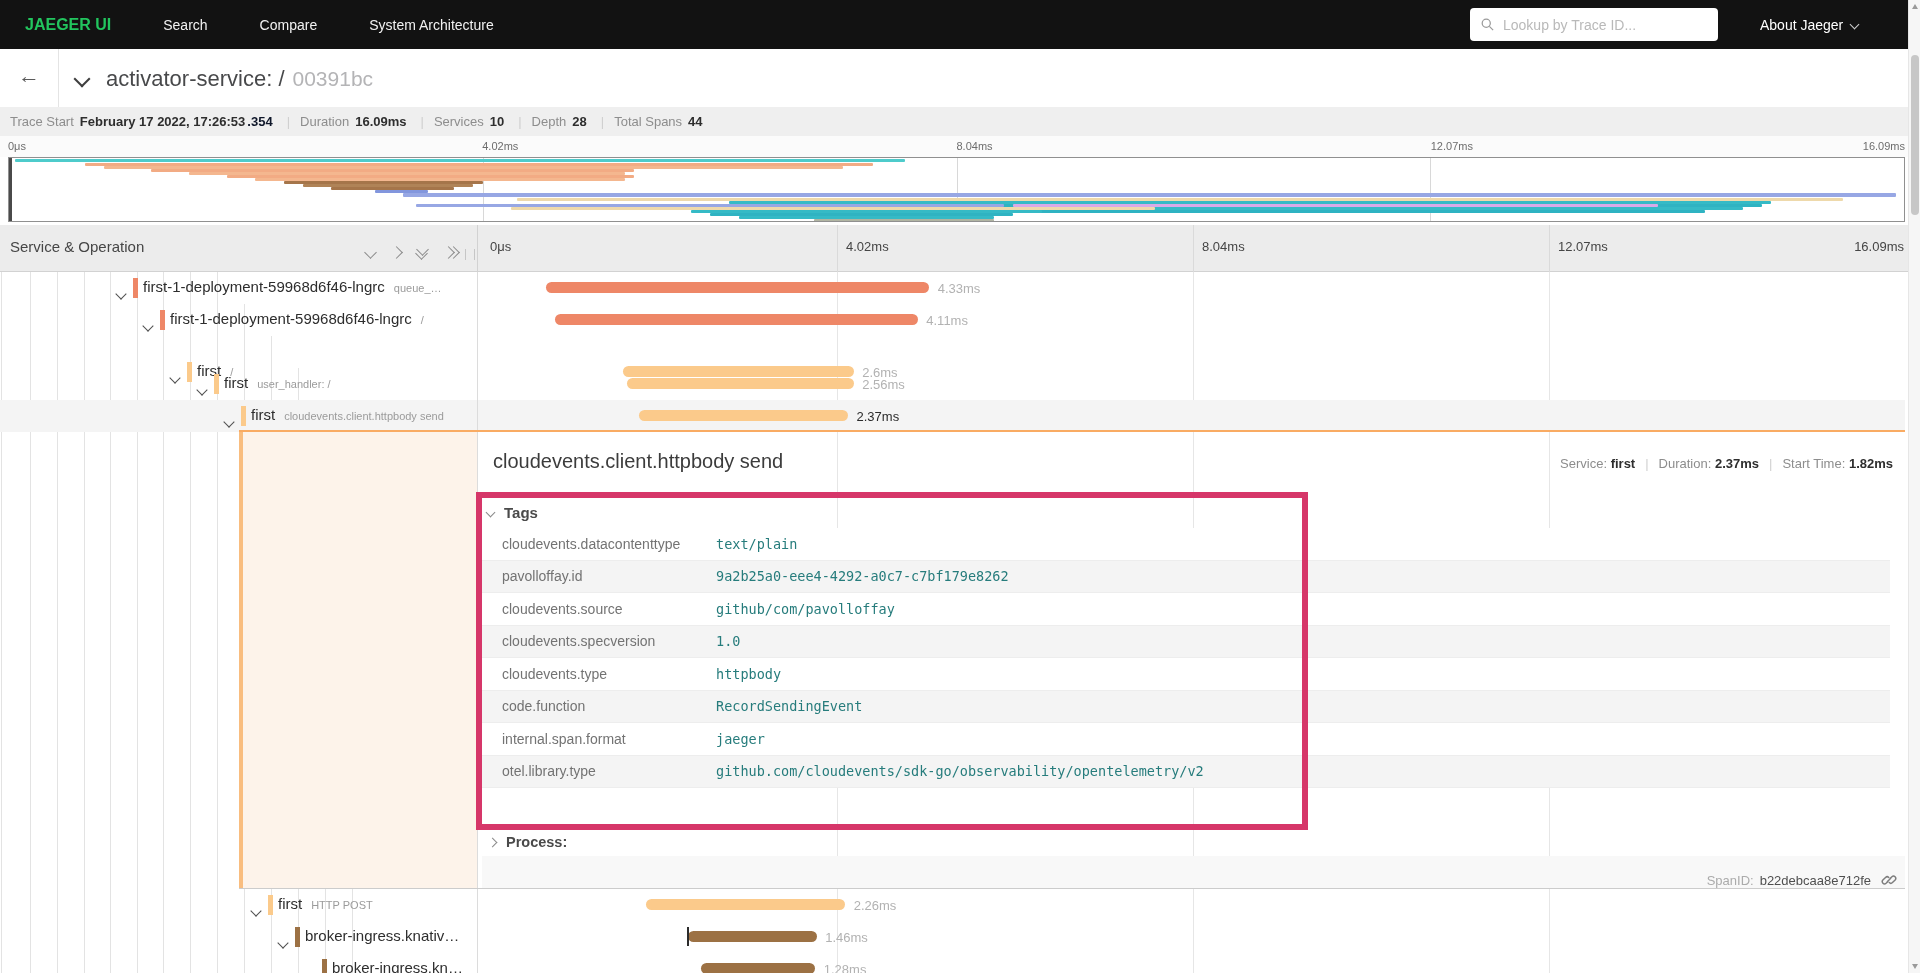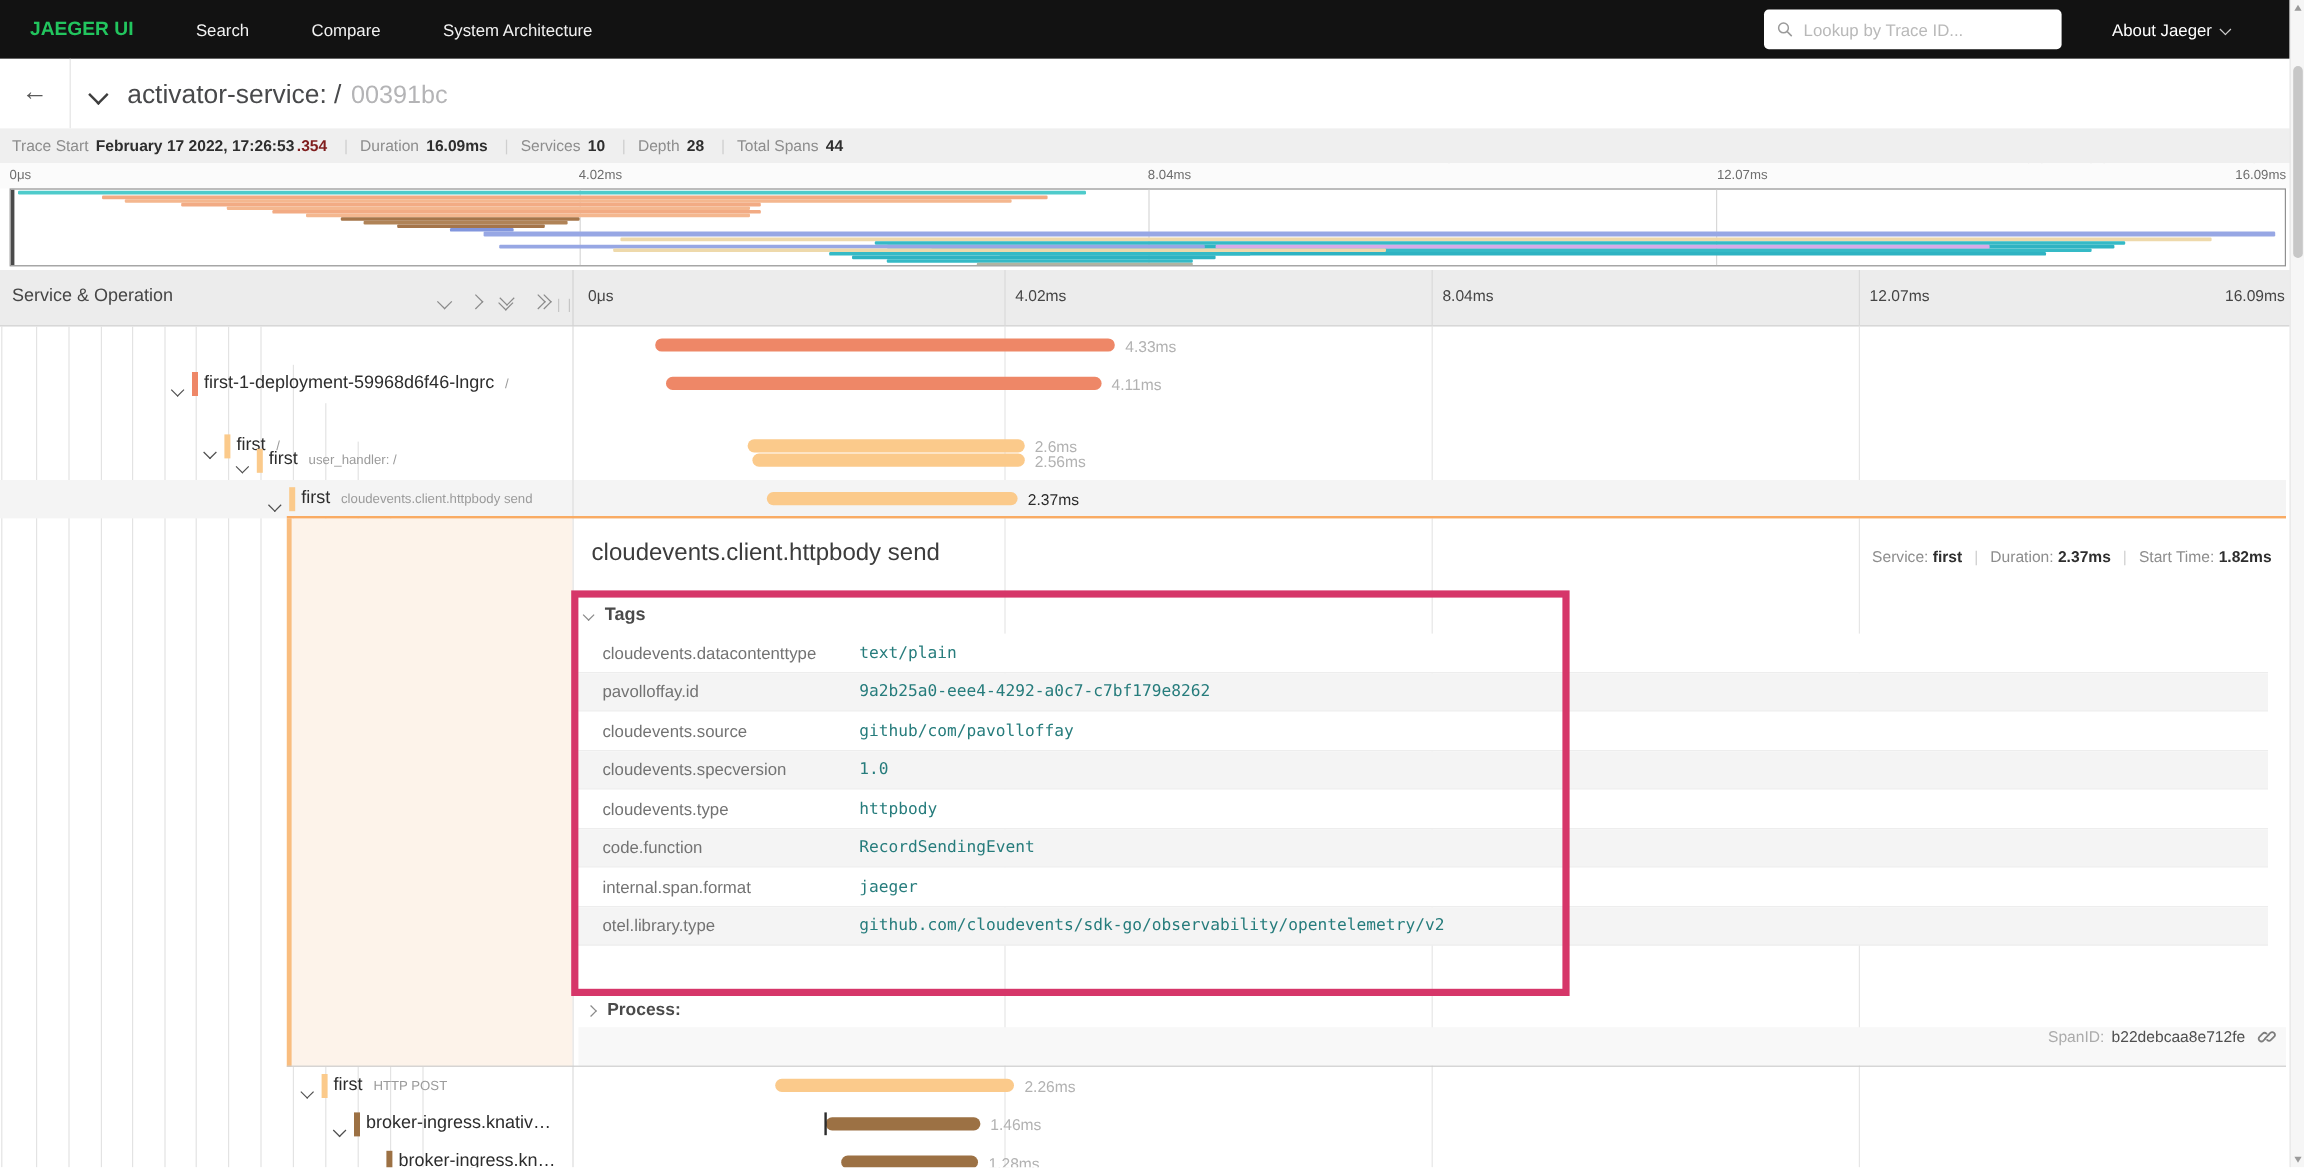--- a/index.html
+++ b/index.html
@@ -28,21 +28,21 @@
             box-sizing:border-box;display:flex;align-items:center;background:#fff;}
   #find-box .ph{color:#bfbfbf;font-size:14px;margin-left:11px;flex:1;}
   .suffix-icons{display:flex;align-items:center;gap:22px;margin-right:14px;color:#d2d2d2;}
   .ring{width:9px;height:9px;border:1.5px solid #d2d2d2;border-radius:50%;display:inline-block;}
 
   
   #info-bar{left:0;top:107px;width:1920px;height:29px;background:#efefef;display:flex;align-items:center;font-size:13px;}
   #info-bar .grp{margin-left:10px;display:flex;align-items:baseline;gap:6px;}
   #info-bar .lbl{color:#8d8d8d;}
   #info-bar .val{color:#2e2e2e;font-weight:bold;}
-  #info-bar .suf{color:#7f1d1d;font-weight:bold;}
+  #info-bar .suf{color:#0f172a;font-weight:bold;}
   #info-bar .sep{color:#cfcfcf;margin-left:14px;}
 
   
   #mini-axis{left:0;top:136px;width:1920px;height:21px;background:#fbfbfb;font-size:11px;color:#6d6d6d;}
   #mini-canvas{left:8px;top:157px;width:1897px;height:65px;background:#fff;border:1px solid #909090;box-sizing:border-box;overflow:hidden;}
   .mini-grid{position:absolute;top:0;bottom:0;width:1px;background:#d8d8d8;}
   .mini-span{position:absolute;border-radius:1px;}
   #mini-handle{position:absolute;left:0;top:0;width:3px;height:100%;background:#4a4a4a;}
 
   
@@ -82,21 +82,21 @@
   #tags-header{position:absolute;left:487px;top:72px;font-size:15px;color:#4a4a4a;display:flex;align-items:center;gap:10px;}
   #tags-header b{font-weight:bold;}
   #tags-table{position:absolute;left:482px;top:96px;width:1408px;}
   .tag-row{height:32.5px;display:flex;align-items:center;border-bottom:1px solid #ededed;box-sizing:border-box;font-size:14px;}
   .tag-row:nth-child(even){background:#f4f4f4;}
   .tag-row:nth-child(odd){background:#fff;}
   .tag-key{width:214px;padding-left:20px;color:#737373;}
   .tag-val{font-family:"DejaVu Sans Mono",monospace;font-size:13.5px;color:#267c7c;}
   #process-row{position:absolute;left:489px;top:402px;font-size:14.5px;color:#4a4a4a;display:flex;align-items:center;gap:10px;}
   #detail-footer{position:absolute;left:482px;top:424px;width:1423px;height:32px;background:#f8f8f8;
-                 display:flex;align-items:flex-start;justify-content:flex-end;font-size:13px;gap:6px;}
+                 display:flex;align-items:flex-end;justify-content:flex-end;font-size:13px;gap:6px;}
   #detail-footer .lbl{color:#ababab;}
   #detail-footer .val{color:#4f4f4f;}
   #detail-border{position:absolute;left:239px;top:456px;width:1666px;height:1px;background:#cccccc;}
   #pink-box{position:absolute;left:476px;top:60px;width:832px;height:338px;border:6px solid #d63669;box-sizing:border-box;pointer-events:none;z-index:6;}
 
   
   #scrollbar{left:1908px;top:0;width:12px;height:973px;background:#f6f6f6;border-left:1px solid #e6e6e6;box-sizing:border-box;}
   #sb-thumb{position:absolute;left:2px;top:55px;width:8px;height:160px;background:#c7c7c7;border-radius:4px;}
   .sb-arrow{position:absolute;left:3px;width:0;height:0;border-left:3.5px solid transparent;border-right:3.5px solid transparent;}
   .sb-up{top:4px;border-bottom:5px solid #9a9a9a;}
@@ -254,20 +254,25 @@
       <div class="guide" style="left: 217px; top: 272px; height: 701px;"></div>
       <div class="guide" style="left: 244px; top: 304px; height: 669px;"></div>
       <div class="guide" style="left: 271px; top: 336px; height: 637px;"></div>
       <div class="guide" style="left: 298px; top: 368px; height: 605px;"></div>
       <div class="guide" style="left: 325px; top: 400px; height: 573px;"></div>
       <div class="guide" style="left: 352px; top: 889px; height: 84px;"></div>
     </div>
 
   <div id="rows-top" class="abs" style="left:0;top:0;width:1920px;height:0;z-index:2;">
       <div class="span-row" style="top: 272px;">
+        <div class="name-cell">
+          <div class="tree-chev" style="left: 117px;"><span class="chev" style="width: 7px; height: 7px; border-width: 1.5px;"></span></div>
+          <div class="color-strip" style="left: 133px; background: rgb(238, 135, 103);"></div>
+          <div class="svc-name" style="left: 143px;">first-1-deployment-59968d6f46-lngrc<span class="op-name">queue_…</span></div>
+        </div>
         <div class="tl-cell">
           <div class="bar" style="left: 4.5%; width: 26.9%; background: rgb(238, 135, 103);"></div>
           <div class="bar-label" style="left: 32%;">4.33ms</div>
         </div>
       </div>
       <div class="span-row" style="top: 304px;">
         <div class="name-cell">
           <div class="tree-chev" style="left: 144px;"><span class="chev" style="width: 7px; height: 7px; border-width: 1.5px;"></span></div>
           <div class="color-strip" style="left: 160px; background: rgb(238, 135, 103);"></div>
           <div class="svc-name" style="left: 170px;">first-1-deployment-59968d6f46-lngrc<span class="op-name">/</span></div>

